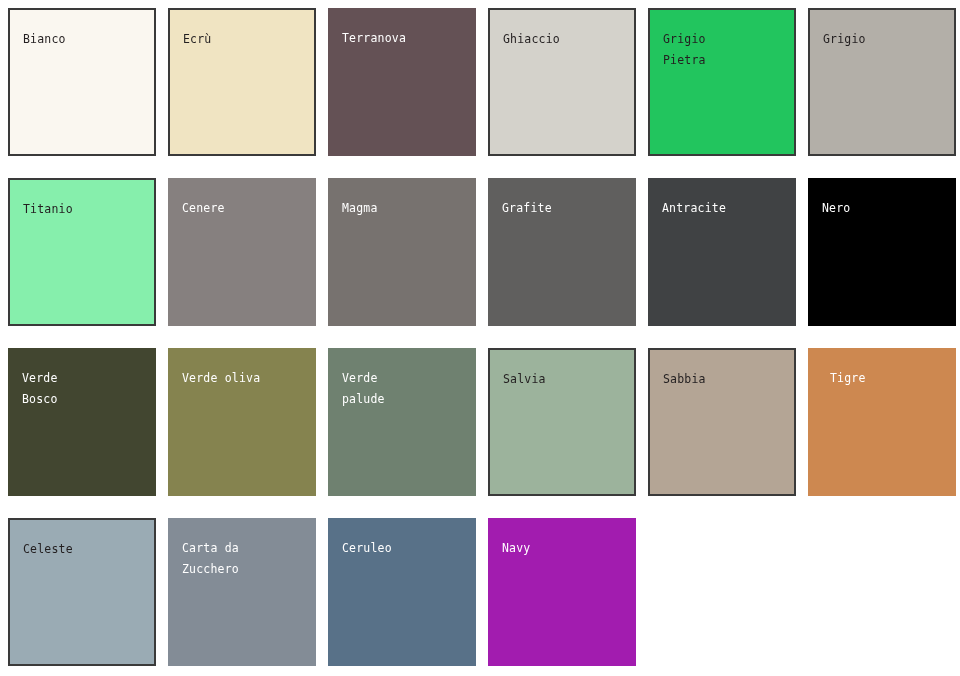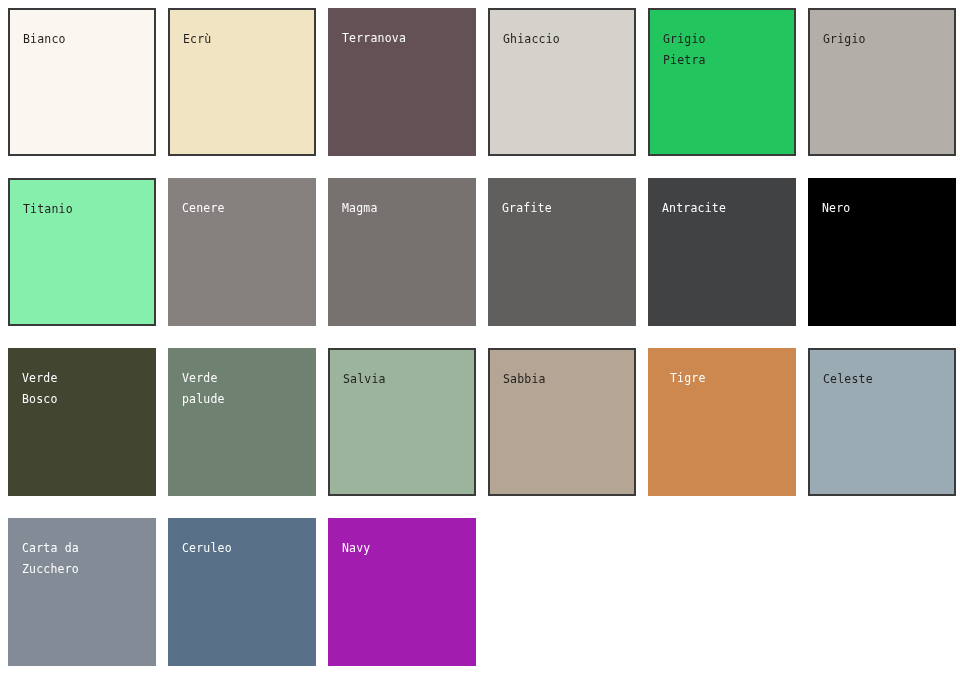--- a/index.html
+++ b/index.html
@@ -90,20 +90,23 @@
     <div class="swatch" style="background: rgb(64, 66, 68);">
       <span class="swatch-label" style="color: rgb(255, 255, 255);">Antracite</span>
     </div>
     <div class="swatch" style="background: rgb(0, 0, 0);">
       <span class="swatch-label" style="color: rgb(255, 255, 255);">Nero</span>
     </div>
     <div class="swatch" style="background: rgb(66, 70, 48);">
       <span class="swatch-label" style="color: rgb(255, 255, 255);">Verde
 Bosco</span>
     </div>
+    <div class="swatch" style="background: rgb(133, 131, 79);">
+      <span class="swatch-label" style="color: rgb(255, 255, 255);">Verde oliva</span>
+    </div>
     <div class="swatch" style="background: rgb(111, 129, 112);">
       <span class="swatch-label" style="color: rgb(255, 255, 255);">Verde
 palude</span>
     </div>
     <div class="swatch bordered" style="background: rgb(156, 179, 156); border-color: rgb(58, 58, 58);">
       <span class="swatch-label" style="color: rgb(35, 31, 32);">Salvia</span>
     </div>
     <div class="swatch bordered" style="background: rgb(180, 165, 149); border-color: rgb(58, 58, 58);">
       <span class="swatch-label" style="color: rgb(35, 31, 32);">Sabbia</span>
     </div>

